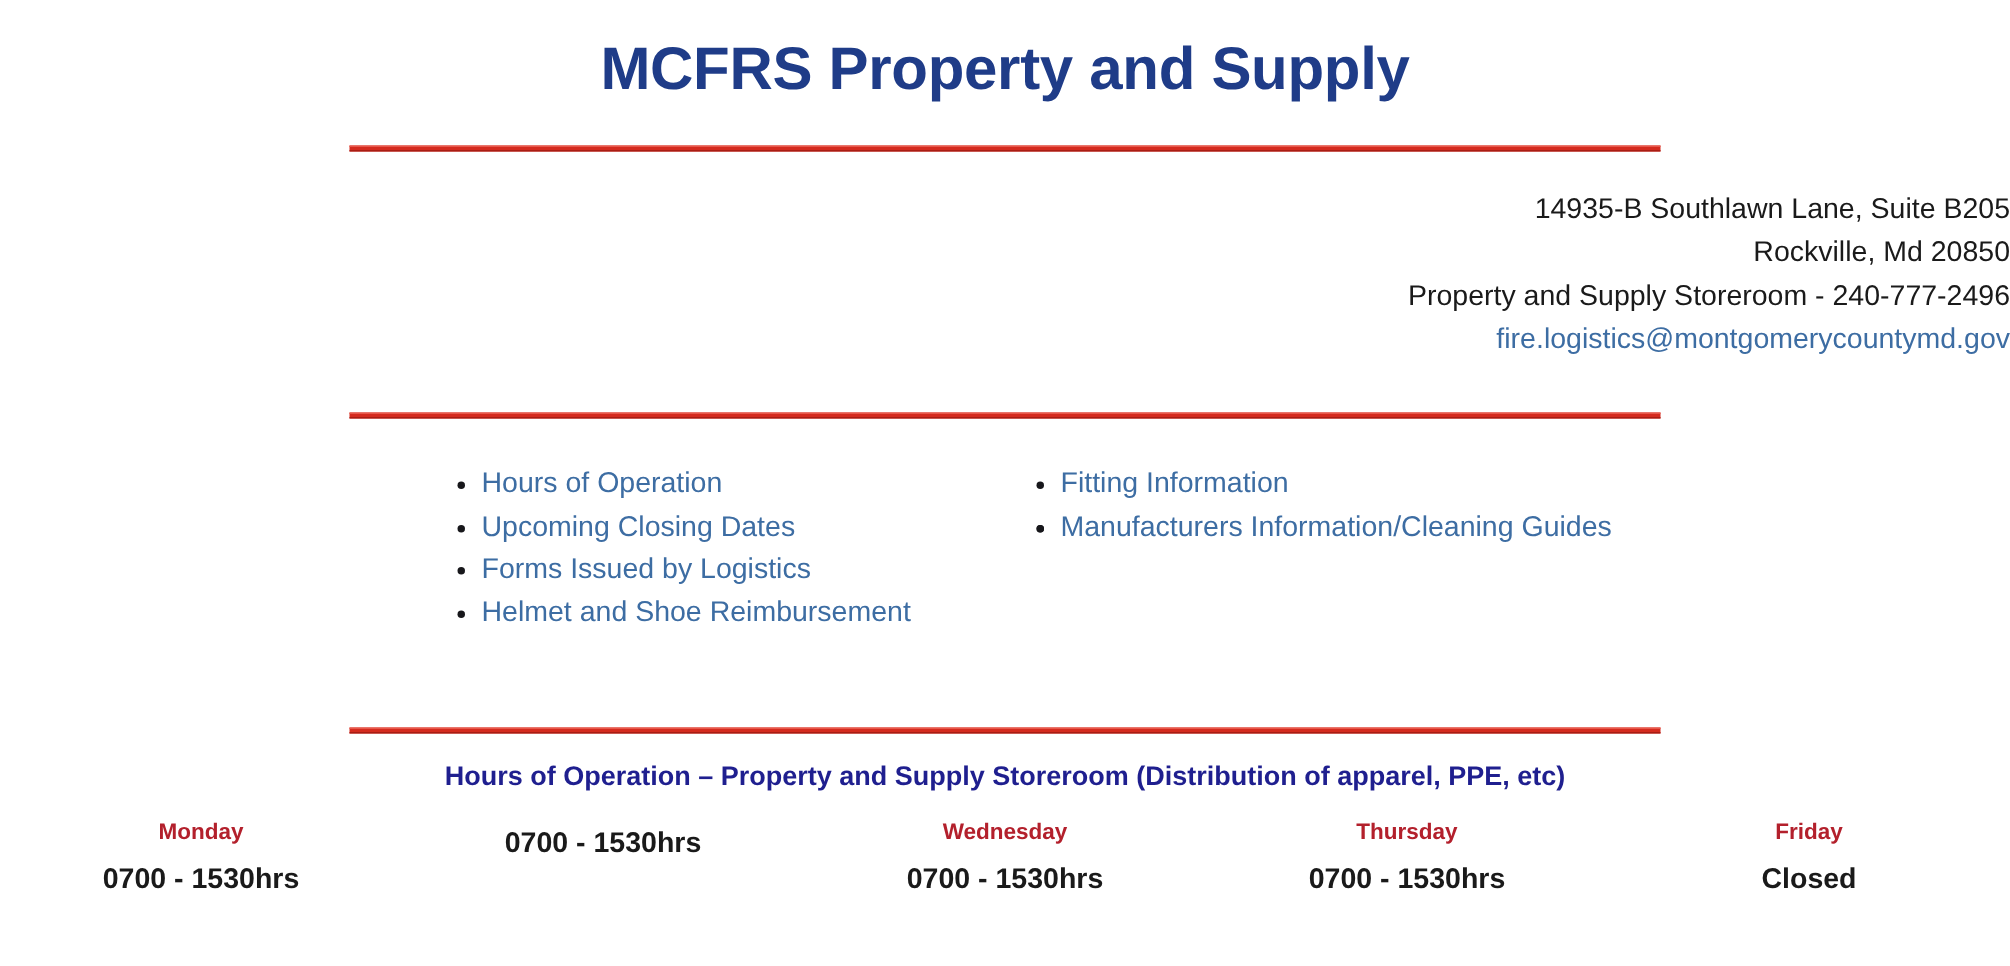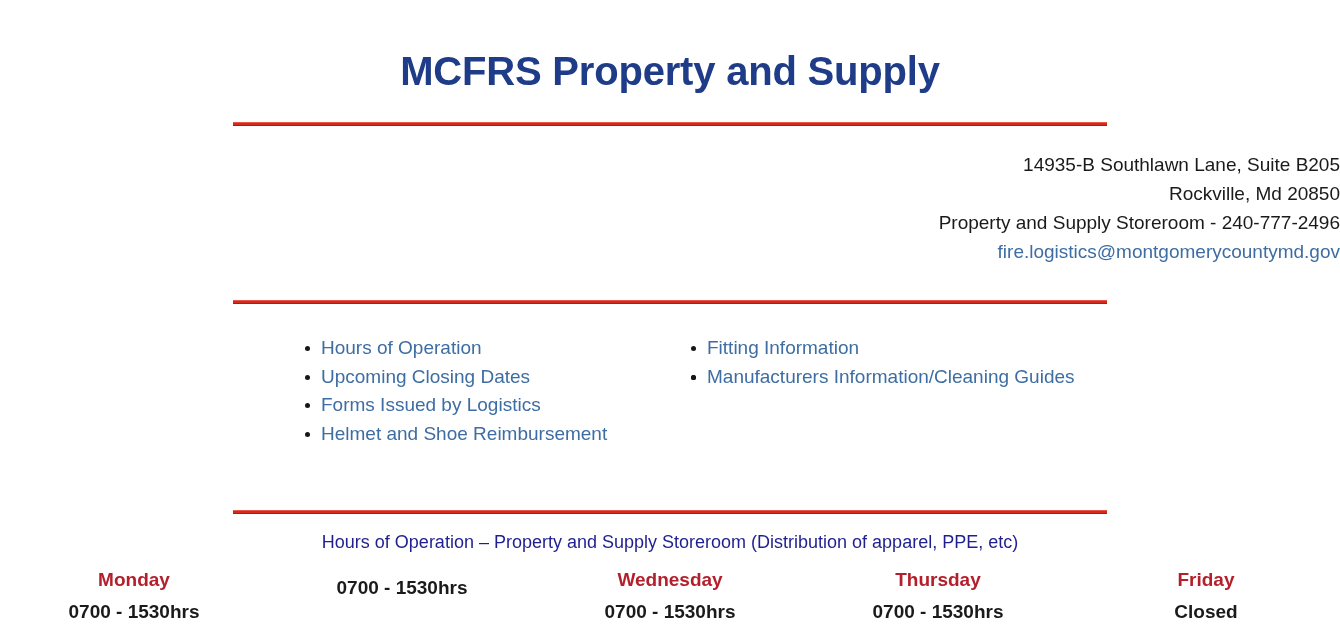--- a/index.html
+++ b/index.html
@@ -24,22 +24,22 @@
   }
 
   
   .page-title {
     text-align: center;
     color: #1f3c88;
     font-size: 40px;
     font-weight: 700;
     letter-spacing: -0.2px;
     line-height: 1.0;
-    padding-top: 36px;
-    margin: 15px;
+    padding-top: 26px;
+    margin: 0;
   }
 
   
   .rule-wrap {
     width: 874px;
     margin: 0 auto;
     position: relative;
   }
   .red-rule {
     height: 4px;
@@ -104,39 +104,39 @@
   .link-item a {
     color: #3d6da3;
     text-decoration: none;
   }
 
   
   .hours-heading {
     text-align: center;
     color: #1f1f8f;
     font-size: 18px;
-    font-weight: 400;
+    font-weight: 700;
     margin: 0;
     padding-top: 17px;
     line-height: 22px;
   }
   .days-row {
     display: flex;
     margin-top: 15px;
     width: 1340px;
   }
   .day-col {
     flex: 1 1 20%;
     text-align: center;
     box-sizing: border-box;
   }
   .day-name {
     color: #b3202c;
     font-weight: 700;
-    font-size: 19px;
+    font-size: 15px;
     line-height: 24px;
     display: block;
   }
   .day-hours {
     color: #1a1a1a;
     font-size: 19px;
     line-height: 29px;
     display: block;
     margin-top: 5px;
     font-weight: bold;

